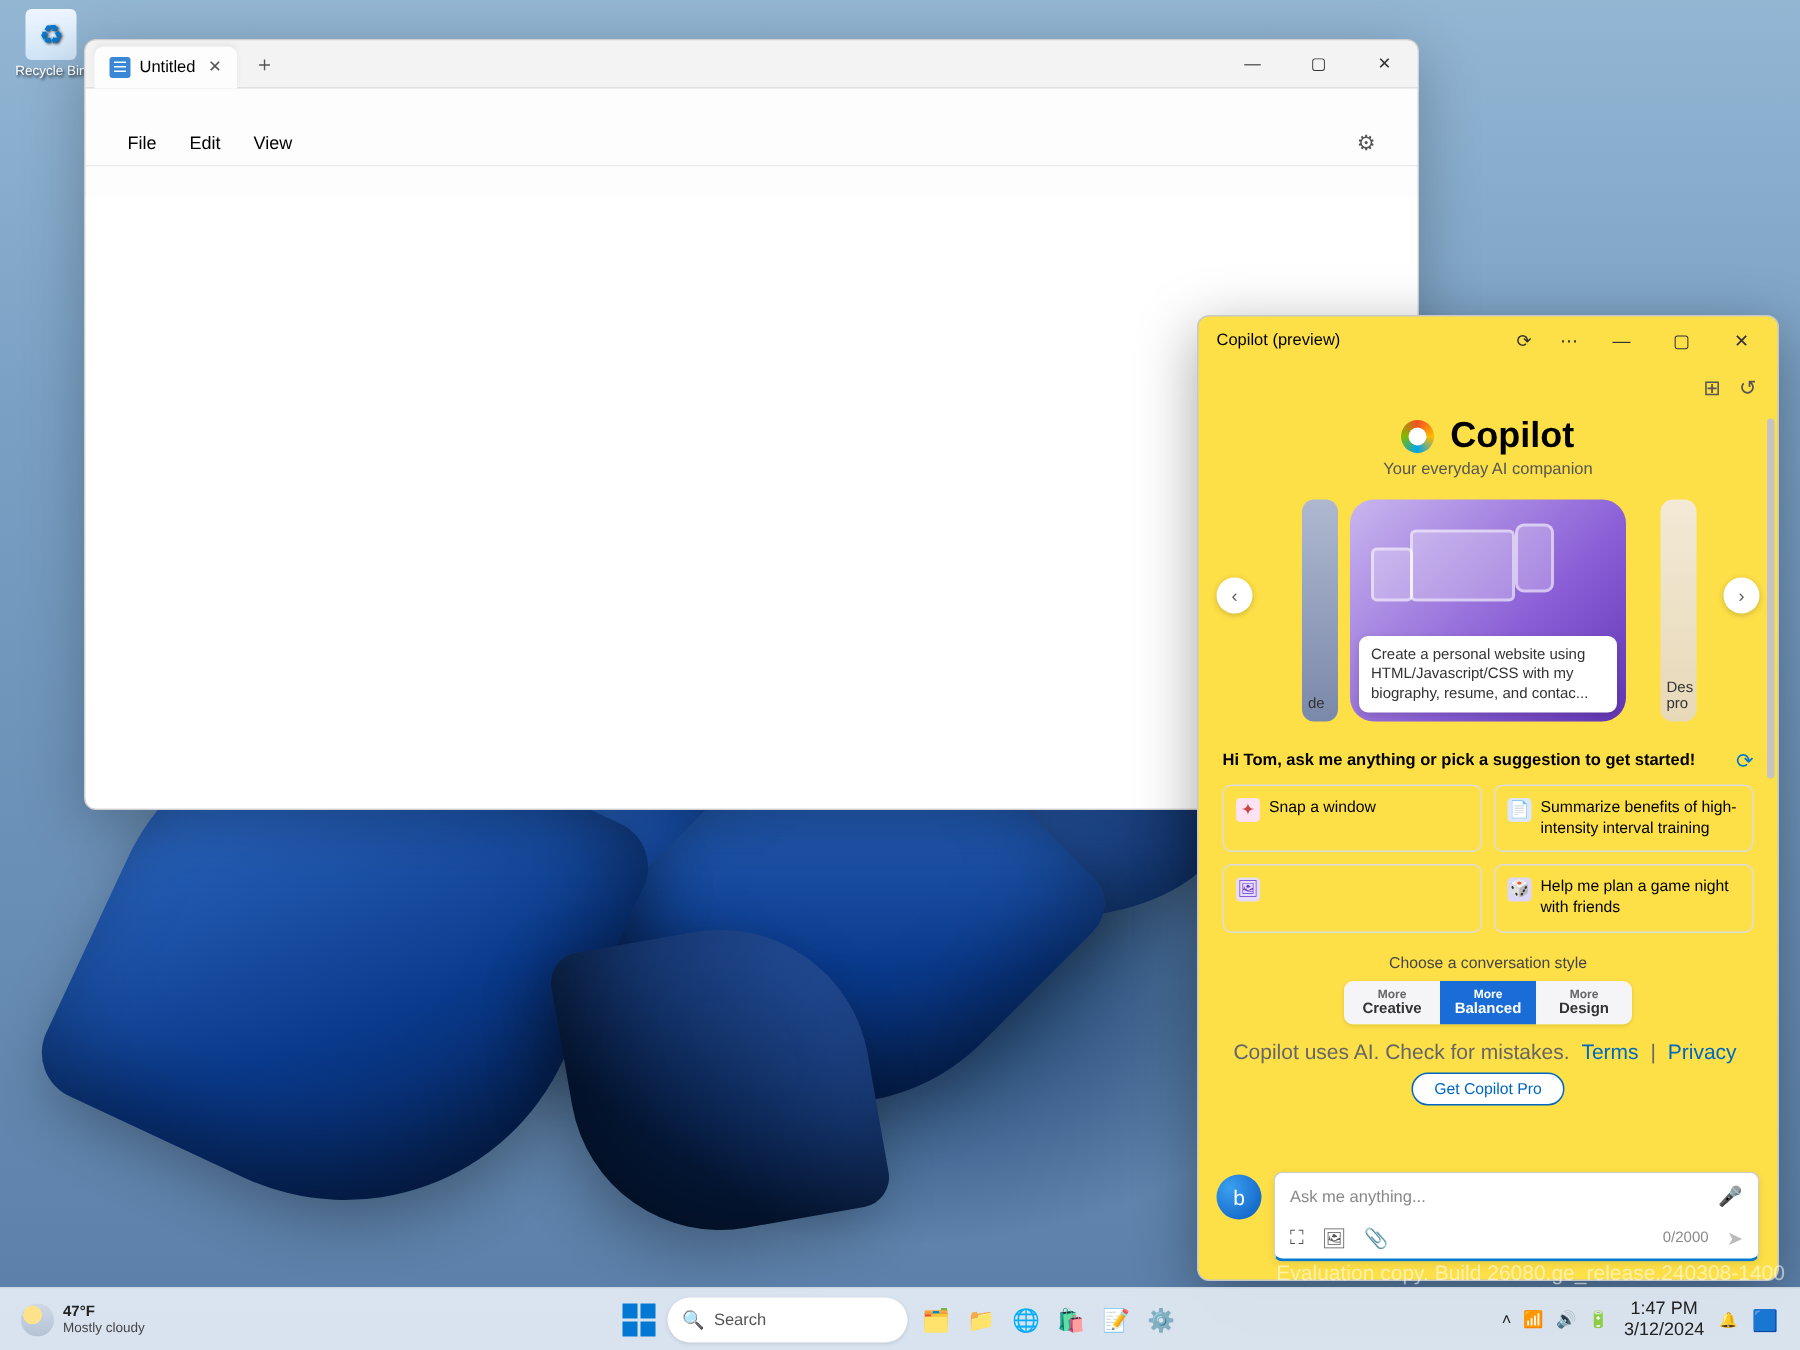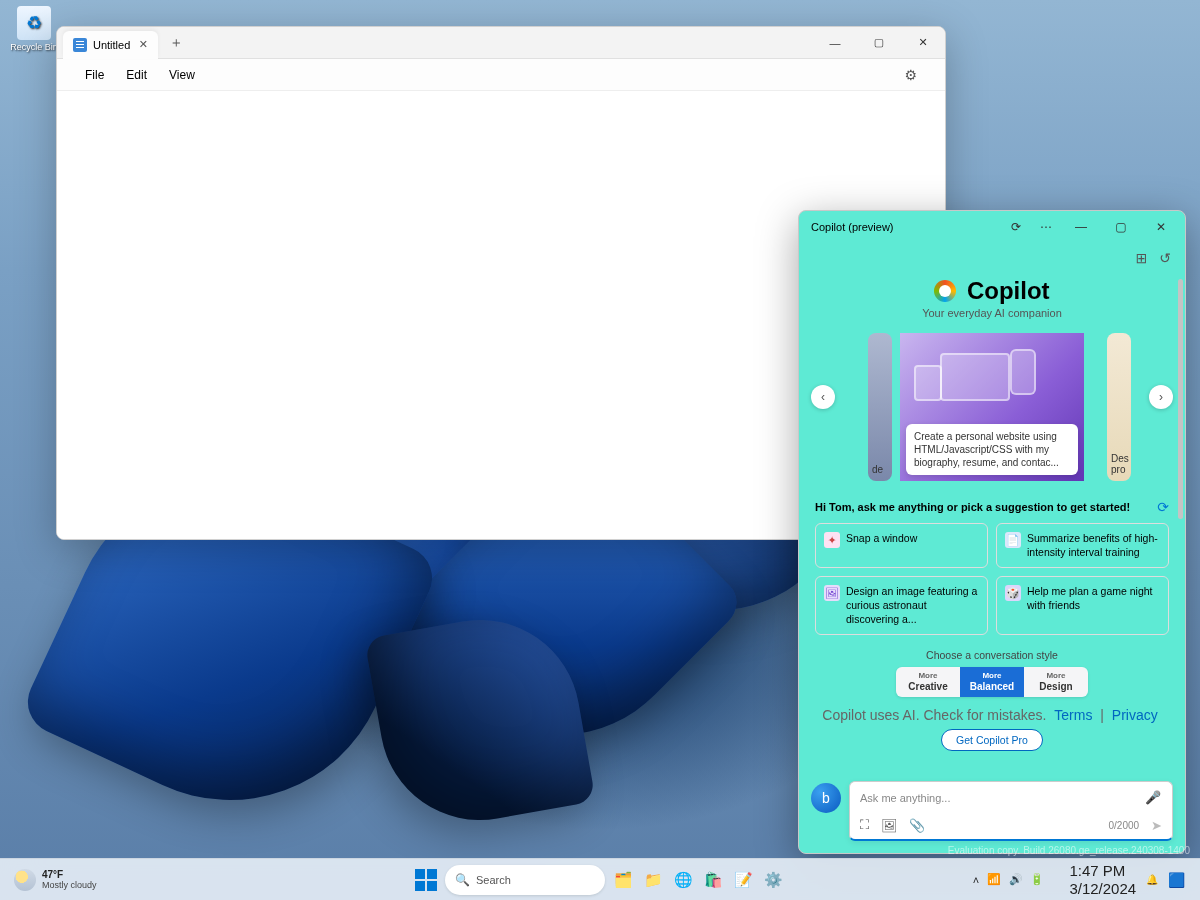--- a/index.html
+++ b/index.html
@@ -14,52 +14,52 @@
 .p3 { width: 240px; height: 260px; left: 450px; bottom: 120px; transform: rotate(45deg); }
 .p4 { width: 200px; height: 200px; left: 380px; bottom: 40px; transform: rotate(80deg); background: linear-gradient(135deg, #2a5ab0 0%, #051a3d 70%); }
 .p5 { width: 180px; height: 220px; left: 140px; bottom: 280px; transform: rotate(-40deg); background: linear-gradient(135deg, #6aa8f0 0%, #2a62c0 100%); }
 .p6 { width: 280px; height: 200px; left: 550px; bottom: 250px; transform: rotate(10deg); background: linear-gradient(135deg, #4a82dc 0%, #0f3a80 100%); }
 
 
 .desktop-icon { position: absolute; top: 6px; left: 6px; width: 56px; text-align: center; color: #fff; font-size: 9px; text-shadow: 1px 1px 2px rgba(0,0,0,0.8); }
 .desktop-icon .ic { width: 34px; height: 34px; margin: 0 auto 2px; background: linear-gradient(#eef6ff,#cfe4f7); border-radius: 4px; display:flex;align-items:center;justify-content:center;font-size:18px;color:#0078d4; }
 
 
-.notepad { position: absolute; top: 26px; left: 56px; width: 890px; height: 514px; background: #fdfdfd; border-radius: 8px; box-shadow: 0 10px 40px rgba(0,0,0,0.25); display: flex; flex-direction: column; overflow: hidden; border:1px solid #d0d0d0; }
+.notepad { position: absolute; top: 26px; left: 56px; width: 890px; height: 514px; background: #fdfdfd; border-radius: 8px; box-shadow: 0 10px 40px rgba(0,0,0,0.25); display: flex; flex-direction: column; overflow: hidden; border:1px solid #d0d0d0;gap:20px; }
 .np-titlebar { height: 32px; background: #f3f3f3; display: flex; align-items: center; border-bottom: 1px solid #e0e0e0; }
 .np-tab { height: 28px; margin-top: 4px; margin-left: 6px; padding: 0 28px 0 10px; background: #fdfdfd; border-radius: 6px 6px 0 0; display: flex; align-items: center; gap: 6px; font-size: 11px; position: relative; box-shadow: 0 -2px 4px rgba(0,0,0,0.05); }
 .np-tab-icon { width: 14px; height: 14px; background: #3a87d8; border-radius: 2px; display:flex;align-items:center;justify-content:center; }
 .np-tab-icon::after{content:"";width:8px;height:1px;background:#fff;box-shadow:0 -3px 0 #fff,0 3px 0 #fff;}
 .np-tab-close { position: absolute; right: 8px; width: 14px; height: 14px; display:flex;align-items:center;justify-content:center; font-size:11px; color:#555; border-radius:3px; }
 .np-newtab { width: 28px; height: 28px; display: flex; align-items: center; justify-content: center; font-size: 14px; color: #555; margin-left:4px;}
 .np-wc { margin-left: auto; display: flex; }
 .np-wc div { width: 44px; height: 30px; display: flex; align-items: center; justify-content: center; font-size: 11px; color: #333; }
 .np-menubar { height: 32px; display: flex; align-items: center; padding: 0 28px; gap: 22px; font-size: 12px; border-bottom: 1px solid #eee; }
 .np-menubar .gear { margin-left: auto; font-size: 14px; color:#555; }
 .np-body { flex: 1; background: #fff; }
 .np-status { height: 24px; border-top: 1px solid #e5e5e5; display: flex; align-items: center; padding: 0 12px; font-size: 10px; color: #555; gap: 20px; background:#fafafa;}
 .np-status .sp { margin-left: auto; }
 .np-status span { display:inline-block; }
 
 
-.copilot { position: absolute; top: 210px; right: 14px; width: 388px; height: 644px; background: #5eead4; border-radius: 8px; box-shadow: 0 10px 40px rgba(0,0,0,0.35); display: flex; flex-direction: column; overflow: hidden; border:1px solid #c8c8c8;}
+.copilot { position: absolute; top: 210px; right: 14px; width: 388px; height: 644px; background: #fde047; border-radius: 8px; box-shadow: 0 10px 40px rgba(0,0,0,0.35); display: flex; flex-direction: column; overflow: hidden; border:1px solid #c8c8c8;}
 .cp-titlebar { height: 32px; display: flex; align-items: center; padding: 0 4px 0 12px; font-size: 11px; }
 .cp-tb-right { margin-left: auto; display: flex; align-items: center; }
 .cp-tb-right div { width: 30px; height: 30px; display: flex; align-items: center; justify-content: center; font-size: 12px; color: #333; }
 .cp-tb-right .wc { width: 40px; }
 .cp-header-actions { height: 30px; display:flex; justify-content:flex-end; padding-right:14px; gap:12px; align-items:center; color:#555; font-size:14px;}
 .cp-content { flex: 1; overflow-y: auto; padding: 0 16px; position:relative;}
 .cp-logo { text-align: center; margin-top: 4px; }
 .cp-logo-mark { display: inline-block; width: 22px; height: 22px; vertical-align: middle; margin-right: 6px; background: conic-gradient(#f25022,#ffb900,#00a4ef,#7fba00,#f25022); border-radius: 50%; position:relative;}
 .cp-logo-mark::after{content:"";position:absolute;inset:5px;background:#fff;border-radius:50%;}
 .cp-logo-text { font-size: 24px; font-weight: 600; vertical-align: middle; }
 .cp-tagline { text-align: center; font-size: 11px; color: #555; margin-top: 2px; margin-bottom: 14px; }
 .cp-carousel { position: relative; height: 148px; display:flex; align-items:stretch; gap:8px; justify-content:center;}
 .cp-card-side { width: 24px; background: linear-gradient(#aeb8d0,#7a88aa); border-radius: 8px; font-size:10px; color:#333; display:flex;align-items:flex-end;padding:6px 4px; overflow:hidden;margin-left:15px;}
-.cp-card-main { width: 184px; background: linear-gradient(135deg,#c9b6ef 0%, #8a5ed6 60%, #6236b5 100%); border-radius: 0; position: relative; overflow:hidden;}
+.cp-card-main { width: 184px; background: linear-gradient(135deg,#c9b6ef 0%, #8a5ed6 60%, #6236b5 100%); border-radius: 16px; position: relative; overflow:hidden;}
 .cp-card-art { position:absolute; inset:10px 10px 50px 10px; }
 .cp-dev-screen{position:absolute;width:60px;height:42px;background:rgba(255,255,255,0.25);border:2px solid rgba(255,255,255,0.5);border-radius:4px;}
 .d1{left:30px;top:10px;width:70px;height:48px;}
 .d2{left:100px;top:6px;width:26px;height:46px;border-radius:6px;}
 .d3{left:4px;top:22px;width:28px;height:36px;}
 .cp-card-caption { position: absolute; left: 6px; right: 6px; bottom: 6px; background: #fff; border-radius: 6px; padding: 6px 8px; font-size: 10px; color: #333; line-height: 1.3; box-shadow:0 2px 6px rgba(0,0,0,0.15);}
 .cp-car-arrow { position: absolute; top: 52px; width: 24px; height: 24px; border-radius: 50%; background: #fff; box-shadow: 0 1px 4px rgba(0,0,0,0.2); display: flex; align-items: center; justify-content: center; font-size: 12px; color: #555; }
 .cp-car-l { left: -4px; } .cp-car-r { right: -4px; }
 .cp-greet { font-size: 11px; font-weight: 600; margin: 18px 0 8px; display:flex; align-items:center; justify-content:space-between;}
 .cp-greet span.reload{font-weight:normal;color:#0078d4;font-size:14px;}
@@ -100,22 +100,22 @@
 .tb-weather-text div:last-child { font-size:9px; color:#444;}
 .tb-center { position: absolute; left: 50%; transform: translateX(-50%); display: flex; align-items: center; gap: 6px; }
 .tb-icon { width: 26px; height: 26px; border-radius: 4px; display: flex; align-items: center; justify-content: center; font-size: 15px; }
 .tb-start { width:22px;height:22px; display:grid;grid-template:1fr 1fr/1fr 1fr;gap:2px;}
 .tb-start div{background:#0078d4;}
 .tb-search { width: 160px; height: 30px; background: #fff; border-radius: 16px; display: flex; align-items: center; padding: 0 10px; gap: 6px; font-size: 11px; color: #555; box-shadow:0 1px 3px rgba(0,0,0,0.12);}
 .tb-search .mag{font-size:12px;}
 .tb-app-icons{display:flex;gap:4px;}
 .tb-right { margin-left: auto; display: flex; align-items: center; gap: 10px; font-size: 10px; color: #222; }
 .tb-tray { display: flex; gap: 8px; align-items: center; font-size: 11px;}
-.tb-clock { text-align: left; line-height: 1.15; font-size:15px;margin-left:15px;}
-.eval-watermark{position:absolute;bottom:44px;right:10px;font-size:10px;color:rgba(255,255,255,0.55);text-align:right;}
+.tb-clock { text-align: center; line-height: 1.15; font-size:12px;}
+.eval-watermark{position:absolute;bottom:44px;right:10px;font-size:14px;color:rgba(255,255,255,0.55);text-align:right;}
 </style>
 </head>
 <body>
 
 <div class="wallpaper">
   <div class="bloom">
     <div class="petal p6"></div>
       <div class="petal p5"></div>
       <div class="petal p2"></div>
     <div class="petal p3"></div>
@@ -203,21 +203,20 @@
       <div class="cp-sugg">
           <span class="si si-snap">✦</span>
           <span>Snap a window</span>
         </div>
       <div class="cp-sugg">
           <span class="si si-sum">📄</span>
           <span>Summarize benefits of high-intensity interval training</span>
         </div>
       <div class="cp-sugg">
           <span class="si si-img">🖼</span>
-          <span>Design an image featuring a curious astronaut discovering a...</span>
         </div>
       <div class="cp-sugg">
           <span class="si si-plan">🎲</span>
           <span>Help me plan a game night with friends</span>
         </div>
     </div>
     <div class="cp-style-label">Choose a conversation style</div>
     <div class="cp-styles">
       <div class="cp-style">
           <div class="t1">More</div>

